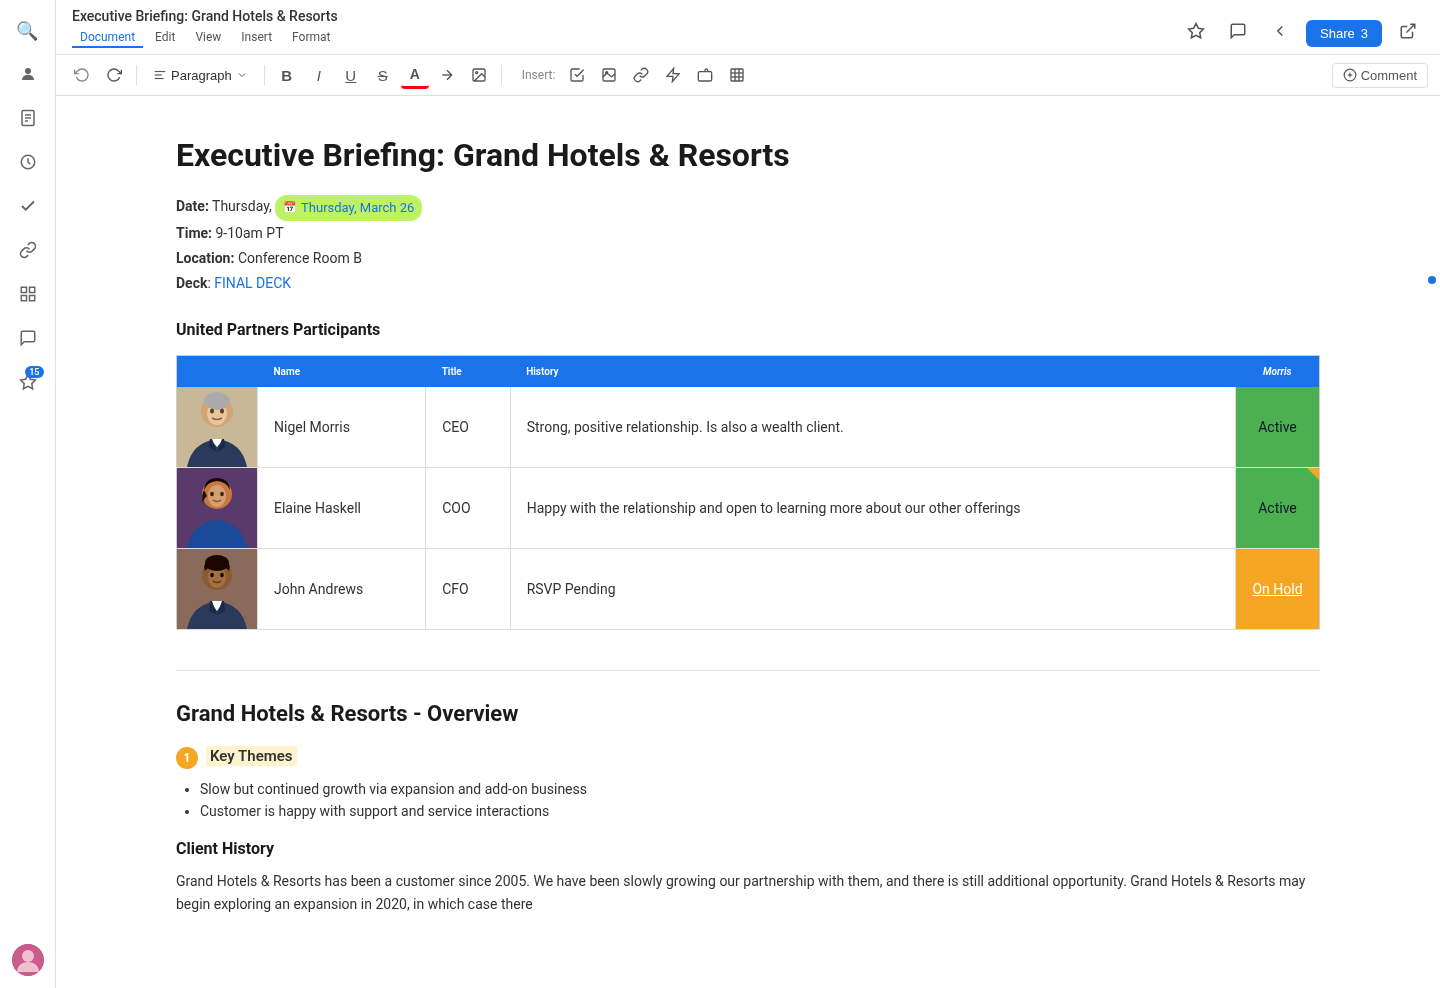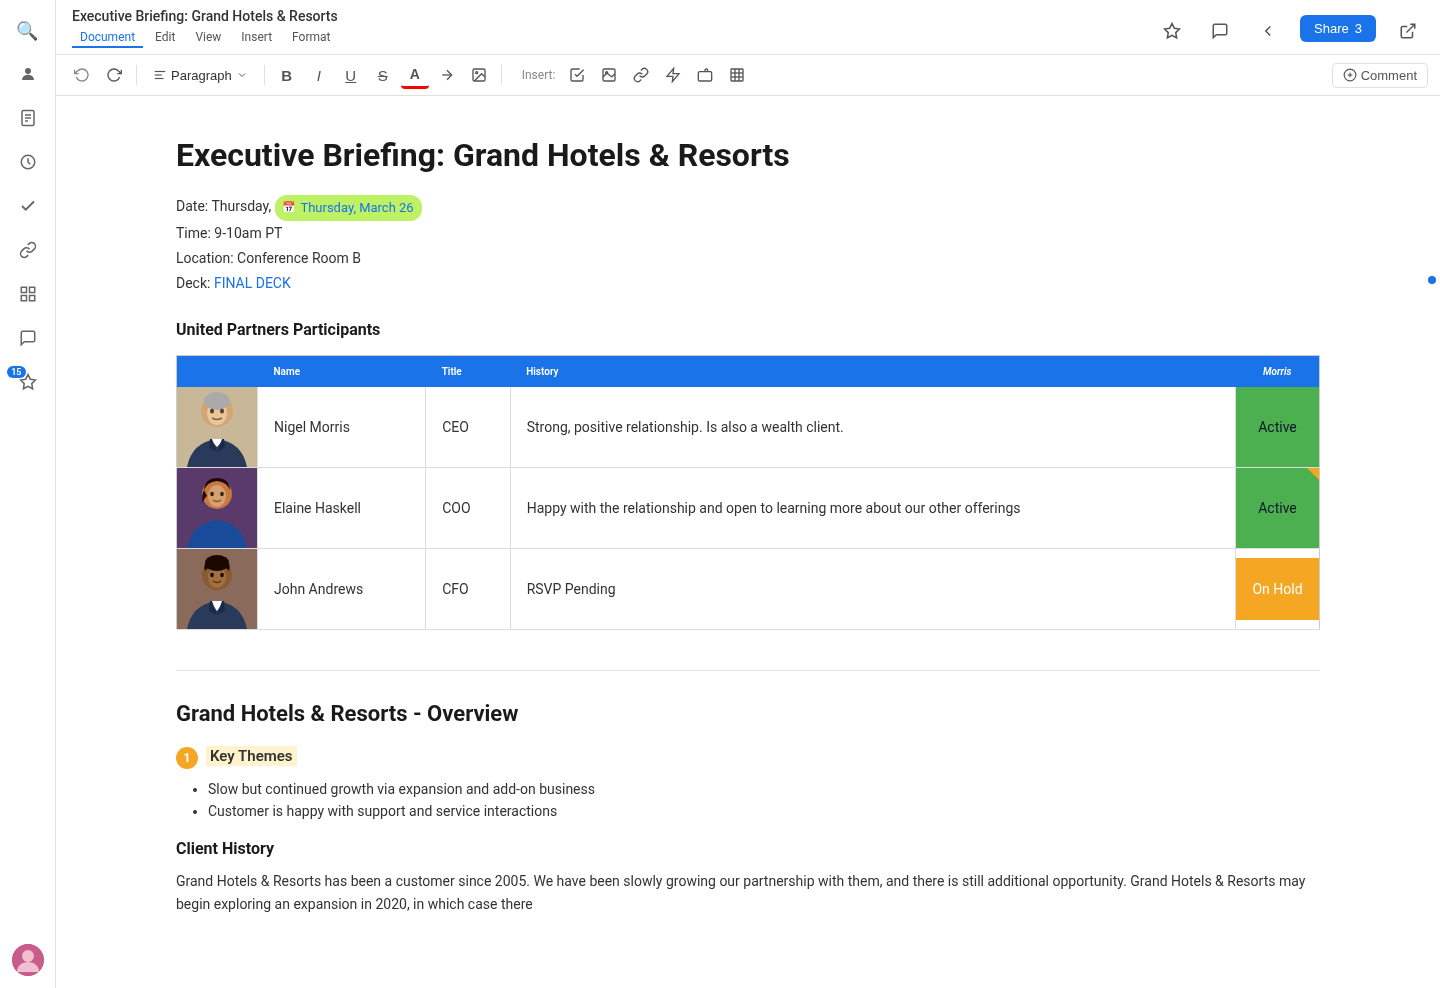--- a/index.html
+++ b/index.html
@@ -26,21 +26,21 @@
       justify-content: center;
       border-radius: 6px;
       cursor: pointer;
       color: #666;
       font-size: 18px;
       position: relative;
     }
     .badge {
       position: absolute;
       top: 2px;
-      right: 20px;
+      right: 2px;
       background: #1a73e8;
       color: white;
       font-size: 9px;
       border-radius: 10px;
       padding: 1px 4px;
       font-weight: 600;
     }
     .sidebar-bottom {
       margin-top: auto;
     }
@@ -91,22 +91,22 @@
     .menu-item {
       font-size: 12px;
       color: #555;
       padding: 2px 8px;
       border-radius: 4px;
       cursor: pointer;
     }
     .menu-item.active { color: #1a73e8; border-bottom: 2px solid #1a73e8; border-radius: 0; }
     .title-bar-right {
       display: flex;
-      align-items: flex-start;
-      gap: 16px;
+      align-items: flex-end;
+      gap: 10px;
     }
     .icon-btn {
       width: 32px;
       height: 32px;
       display: flex;
       align-items: center;
       justify-content: center;
       border-radius: 50%;
       cursor: pointer;
       color: #555;
@@ -203,21 +203,21 @@
       color: #1a1a1a;
       margin-bottom: 20px;
     }
 
     .doc-meta {
       margin-bottom: 24px;
       line-height: 1.8;
       font-size: 14px;
       color: #333;
     }
-    .doc-meta strong { font-weight: 400; }
+    .doc-meta strong { font-weight: 700; }
     .doc-meta a { color: #1a73e8; text-decoration: none; }
     .date-chip {
       display: inline-flex;
       align-items: center;
       gap: 4px;
       background: #bef264;
       color: #1a73e8;
       border-radius: 12px;
       padding: 1px 8px;
       font-size: 13px;
@@ -277,24 +277,25 @@
       background: #4caf50;
       color: #0f172a;
       height: 80px;
       display: flex;
       align-items: center;
       justify-content: center;
     }
     .status-on-hold {
       background: #f5a623;
       color: #fff;
-      height: 62px;
+      height: 80px;
       display: flex;
       align-items: center;
       justify-content: center;
+      text-decoration: underline;
     }
 
     
     .divider {
       border: none;
       border-top: 1px solid #e0e0e0;
       margin: 20px 0 30px 0;
     }
     .section-title-2 {
       font-size: 22px;
@@ -323,21 +324,21 @@
       margin-top: 1px;
     }
     .key-themes-label {
       font-size: 15px;
       font-weight: 600;
       background: #fff3cd;
       padding: 1px 4px;
       color: #333;
     }
     .bullet-list {
-      margin-left: 32px;
+      margin-left: 24px;
       margin-bottom: 20px;
     }
     .bullet-list li {
       font-size: 14px;
       color: #333;
       margin-bottom: 6px;
       list-style: disc;
     }
     .sub-section-title {
       font-size: 16px;

